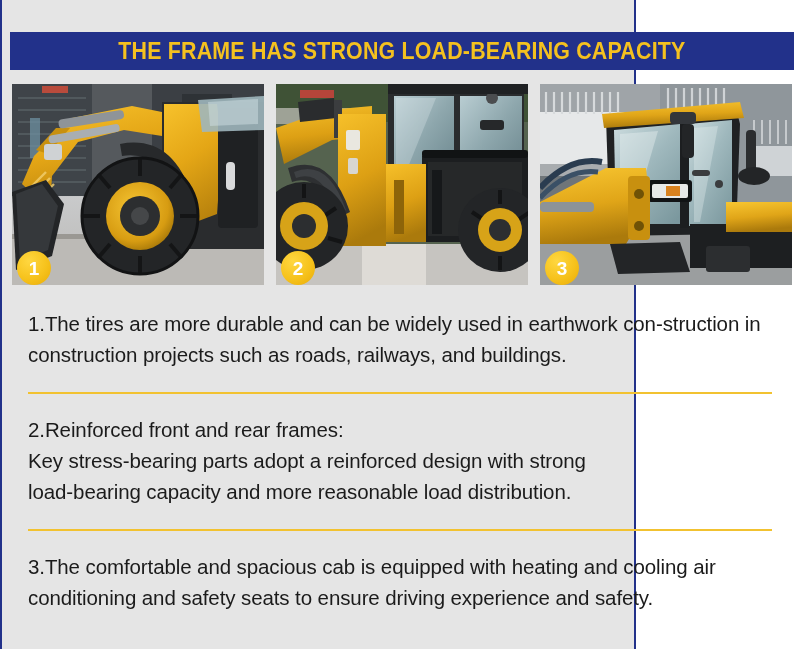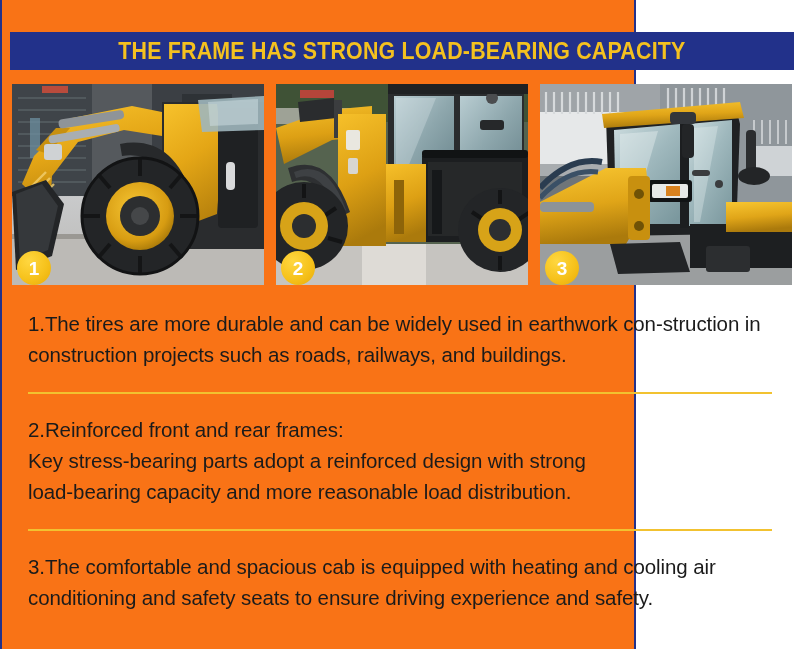--- a/index.html
+++ b/index.html
@@ -12,21 +12,21 @@
     background: #ffffff;
     font-family: "Liberation Sans", sans-serif;
     overflow: hidden;
   }
 
   
   #banner {
     position: relative;
     width: 636px;
     height: 649px;
-    background: #f97316;
+    background: #e5e5e5;
     box-sizing: border-box;
     border-left: 2px solid #22318a;
     border-right: 2px solid #22318a;
   }
 
   
   .title-bar {
     position: absolute;
     left: 8px;
     top: 32px;

